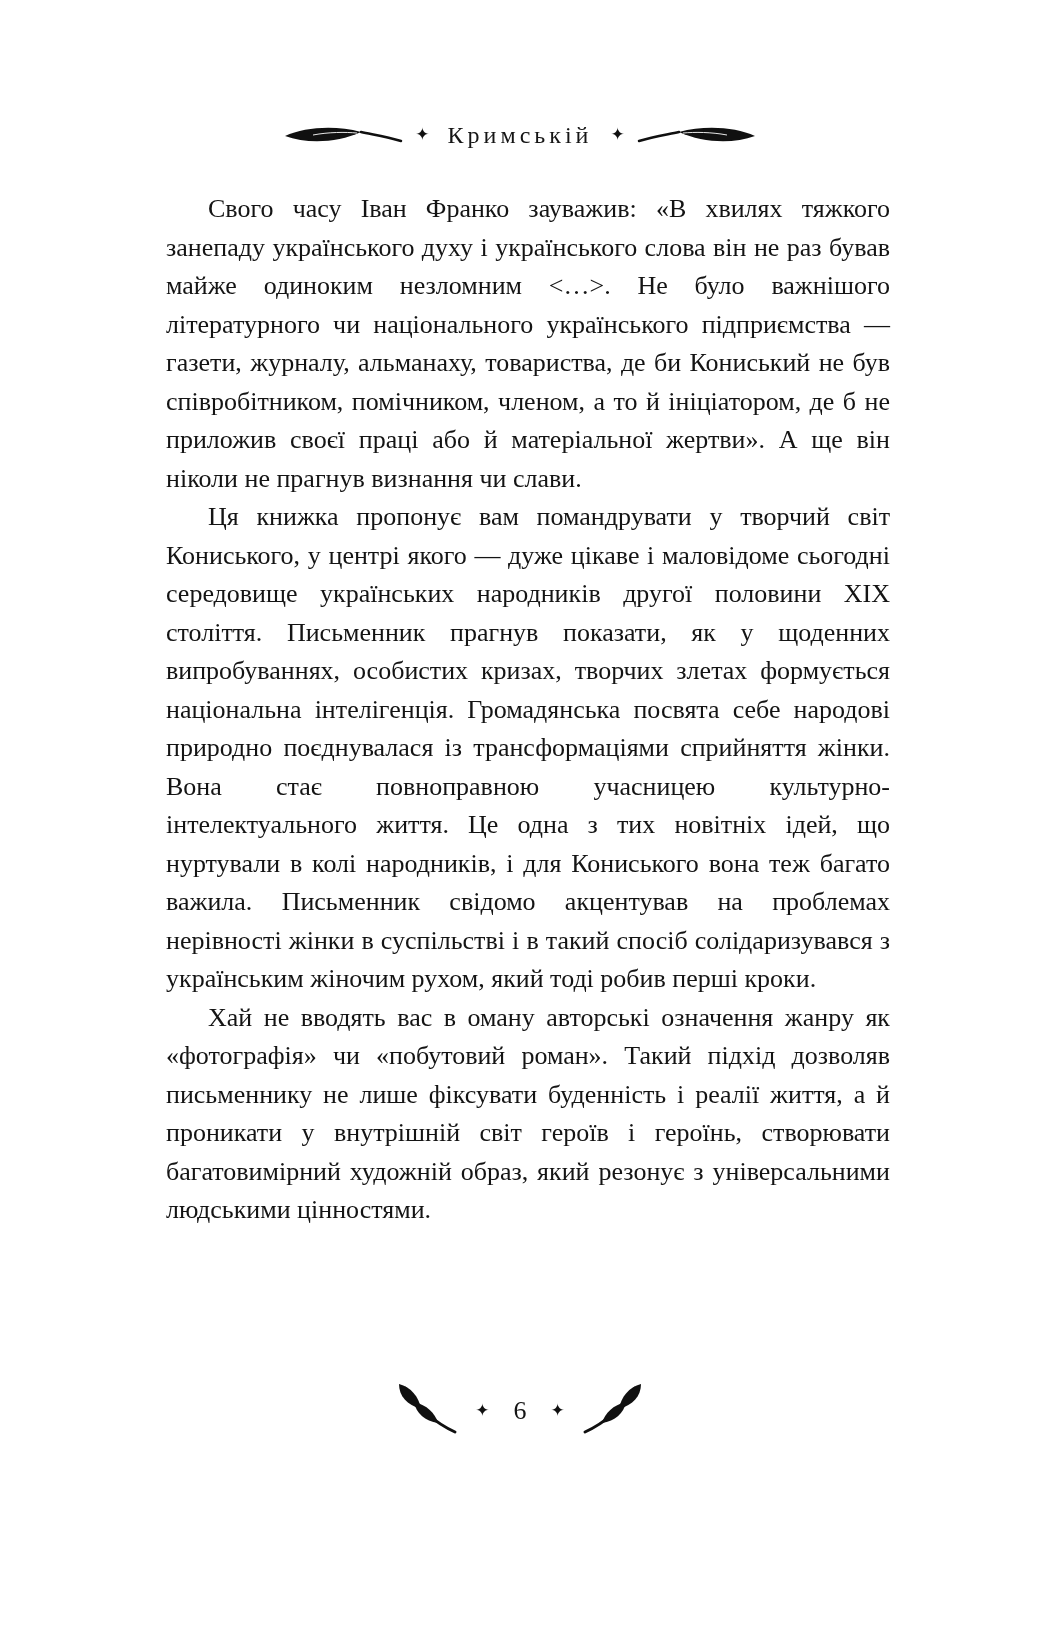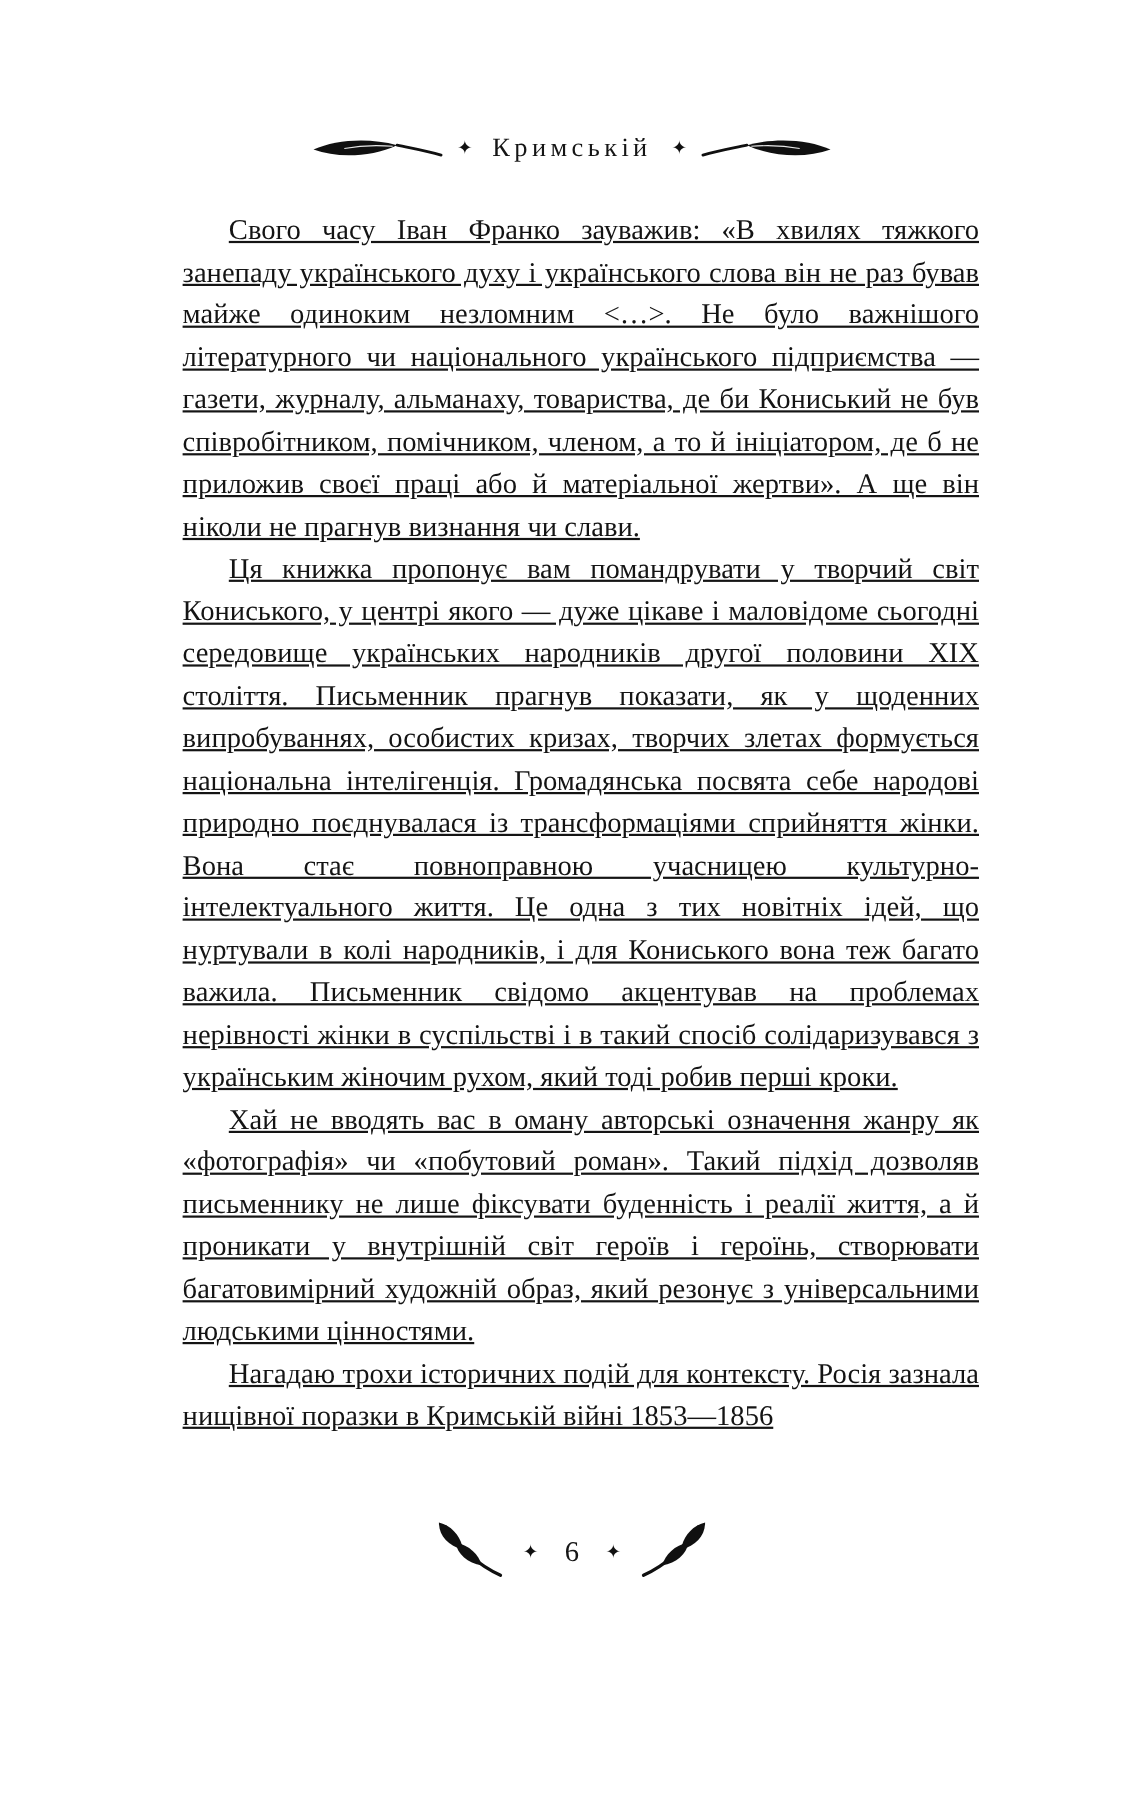--- a/index.html
+++ b/index.html
@@ -57,21 +57,20 @@
     right: 150px;
     font-size: 26px;
     line-height: 38.5px;
     text-align: justify;
     hyphens: auto;
     -webkit-hyphens: auto;
   }
   .page-body p {
     margin: 0;
     text-indent: 42px;
-    text-decoration: underline;
   }
 
   
   .page-footer {
     position: absolute;
     top: 1382px;
     left: 0;
     right: 0;
     display: flex;
     justify-content: center;
@@ -111,21 +110,20 @@
         <path d="M78,8 C92,11 104,13 118,17" stroke="#101010" stroke-width="2.5" fill="none" stroke-linecap="round"></path>
         <path d="M30,11 C46,8 62,8 74,9" stroke="#ffffff" stroke-width="1" fill="none" opacity="0.9"></path>
       </svg>
     </span>
   </header>
 
   <main class="page-body">
     <p>Свого часу Іван Франко зауважив: «В хвилях тяжкого занепаду українського духу і українського слова він не раз бував майже одиноким незломним &lt;…&gt;. Не було важнішого літературного чи національного українського підприємства — газети, журналу, альманаху, товариства, де би Кониський не був співробітником, помічником, членом, а то й ініціатором, де б не приложив своєї праці або й матеріальної жертви». А ще він ніколи не прагнув визнання чи слави.</p>
     <p>Ця книжка пропонує вам помандрувати у творчий світ Кониського, у центрі якого — дуже цікаве і маловідоме сьогодні середовище українських народників другої половини XIX століття. Письменник прагнув показати, як у щоденних випробуваннях, особистих кризах, творчих злетах формується національна інтелігенція. Громадянська посвята себе народові природно поєднувалася із трансформаціями сприйняття жінки. Вона стає повноправною учасницею культурно-інтелектуального життя. Це одна з тих новітніх ідей, що нуртували в колі народників, і для Кониського вона теж багато важила. Письменник свідомо акцентував на проблемах нерівності жінки в суспільстві і в такий спосіб солідаризувався з українським жіночим рухом, який тоді робив перші кроки.</p>
     <p>Хай не вводять вас в оману авторські означення жанру як «фотографія» чи «побутовий роман». Такий підхід дозволяв письменнику не лише фіксувати буденність і реалії життя, а й проникати у внутрішній світ героїв і героїнь, створювати багатовимірний художній образ, який резонує з універсальними людськими цінностями.</p>
-    <p>Нагадаю трохи історичних подій для контексту. Росія зазнала нищівної поразки в Кримській війні 1853—1856</p>
   </main>
 
   <footer class="page-footer">
     <span class="sprig">
       <svg width="62" height="58" viewBox="0 0 62 58" aria-hidden="true">
         <path d="M8,6 C20,24 36,40 58,50" stroke="#101010" stroke-width="3" fill="none" stroke-linecap="round"></path>
         <path d="M24,27 C10,23 2,14 2,2 C14,5 22,15 24,27 Z" fill="#101010"></path>
         <path d="M41,41 C28,39 19,31 17,20 C30,23 38,31 41,41 Z" fill="#101010"></path>
       </svg>
     </span>

